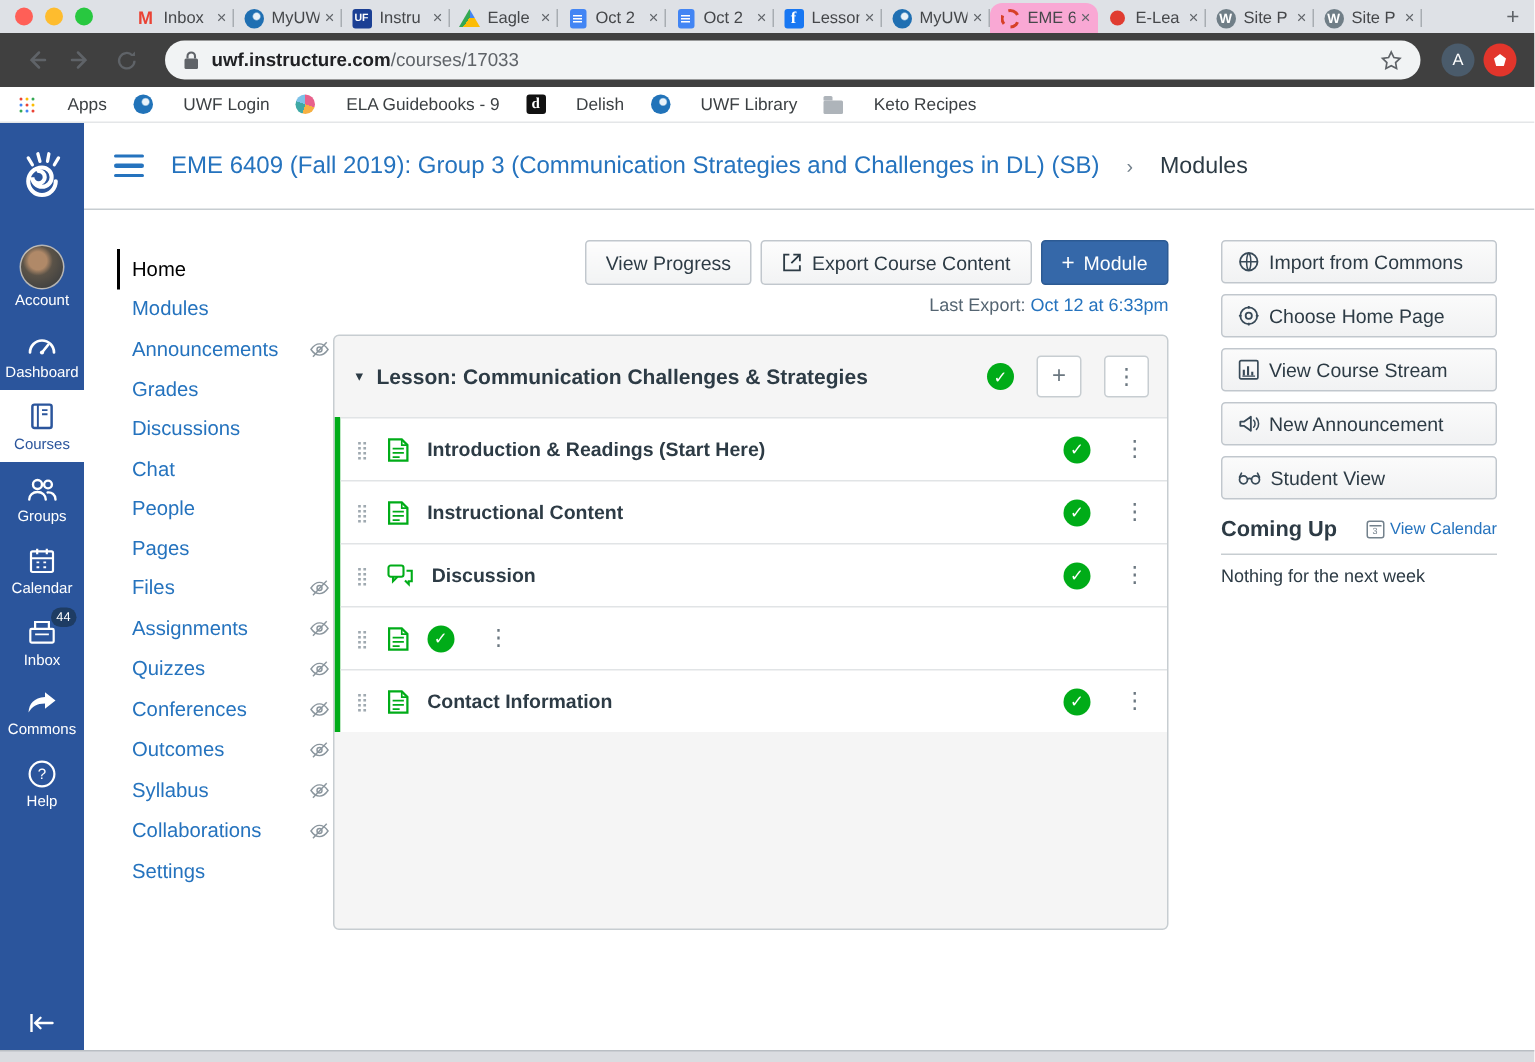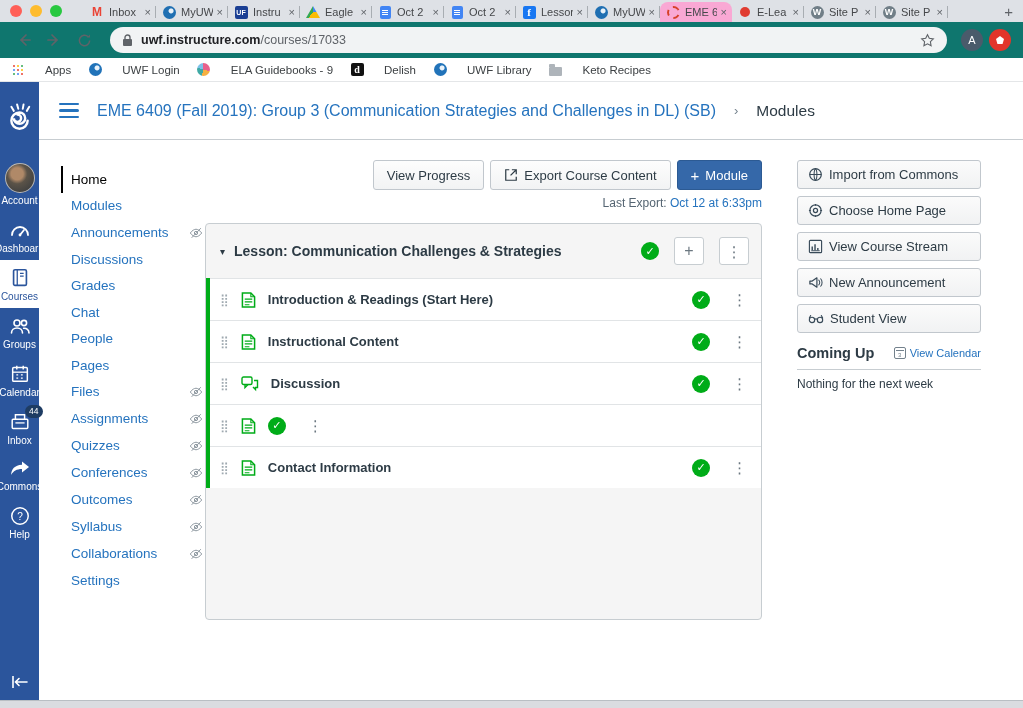--- a/index.html
+++ b/index.html
@@ -35,37 +35,37 @@
   .icon-canvas::before{ content:""; width:9px; height:9px; border:2px dashed #D64027; border-radius:50%; }
   .icon-reddot::before{ content:""; width:10px; height:10px; border-radius:50%; background:#E03C31; }
   .icon-wordpress::before{ content:"W"; font-size:9px; font-weight:bold; color:#fff; background:#707E87; width:13px; height:13px; border-radius:50%; display:flex; align-items:center; justify-content:center; }
   .icon-apps::before{ content:""; width:2px; height:2px; border-radius:50%; background:#EA4335; box-shadow:4px 0 0 #FBBC04, 8px 0 0 #34A853, 0 4px 0 #4285F4, 4px 4px 0 #EA4335, 8px 4px 0 #FBBC04, 0 8px 0 #34A853, 4px 8px 0 #4285F4, 8px 8px 0 #EA4335; transform:translate(-4px,-4px); }
   .icon-uwf::before{ content:""; width:13px; height:13px; border-radius:50%; background:radial-gradient(circle at 62% 38%, #EAF3FA 0 2px, #2173B9 3px); }
   .icon-ela::before{ content:""; width:13px; height:13px; border-radius:50%; background:conic-gradient(#E8618C 0 30%, #F6B042 0 55%, #3FA9A5 0 80%, #7CC1E8 0); }
   .icon-delish::before{ content:"d"; font-family:"Liberation Serif",serif; font-weight:bold; font-size:10px; color:#fff; background:#111; width:13px; height:13px; border-radius:2px; display:flex; align-items:center; justify-content:center; }
   .icon-folder::before{ content:""; width:13px; height:9px; background:#AEB4BA; border-radius:1px; margin-top:3px; }
   .icon-folder::after{ content:""; position:absolute; top:2px; left:1px; width:6px; height:3px; background:#AEB4BA; border-radius:1px 1px 0 0; }
 
-  .toolbar{ height:36px; background:#0f766e; display:flex; align-items:center; padding:0 12px; gap:6px; }
+  .toolbar{ height:36px; background:#404040; display:flex; align-items:center; padding:0 12px; gap:6px; }
   .navbtn{ width:24px; height:24px; display:flex; align-items:center; justify-content:center; }
   .omnibox{ flex:1; height:26px; background:#F1F3F4; border-radius:13px; display:flex; align-items:center; padding:0 12px; gap:8px; margin:0 8px; }
   .urltext{ font-size:12.5px; color:#202124; }
   .urltext .path{ color:#5F6368; }
   .star{ margin-left:auto; }
   .avatar-chip{ width:22px; height:22px; border-radius:50%; background:#4A5B6B; color:#fff; font-size:11px; display:flex; align-items:center; justify-content:center; }
   .ext-chip{ width:22px; height:22px; border-radius:50%; background:#E2352B; display:flex; align-items:center; justify-content:center; }
   .ext-chip::before{ content:""; width:8px; height:8px; background:#fff; clip-path:polygon(50% 0,100% 38%,82% 100%,18% 100%,0 38%); }
 
   .bookmarks{ height:24px; background:#fff; display:flex; align-items:center; padding:0 10px; gap:16px; border-bottom:1px solid #E4E6E8; }
   .bm{ display:flex; align-items:center; gap:19px; font-size:11.5px; color:#3C4043; }
 
   
   .app{ height:618px; position:relative; display:flex; }
 
-  .gnav{ width:39px; background:var(--nav-blue); color:#fff; flex:none; display:flex; flex-direction:column; align-items:center; position:relative; }
+  .gnav{ width:56px; background:var(--nav-blue); color:#fff; flex:none; display:flex; flex-direction:column; align-items:center; position:relative; }
   .gnav-logo{ height:74px; display:flex; align-items:center; justify-content:center; width:100%; }
   .gnav-item{ width:100%; padding:7px 0 6px; display:flex; flex-direction:column; align-items:center; gap:3px; color:#fff; }
   .gnav-item .lbl{ font-size:10px; line-height:1; }
   .gnav-item.active{ background:#fff; color:var(--nav-blue); }
   .gnav-item.active .lbl{ color:var(--nav-blue); }
   .gnav-avatar{ width:30px; height:30px; border-radius:50%; background:radial-gradient(circle at 40% 35%, #B08968 0 6px, #5B5348 10px, #32373C); border:1px solid rgba(255,255,255,.6); }
   .badge-wrap{ position:relative; }
   .inbox-badge{ position:absolute; top:-6px; right:-12px; background:#1E3C63; color:#fff; font-size:8.5px; padding:2px 4px; border-radius:8px; line-height:1; }
   .gnav-collapse{ position:absolute; bottom:10px; left:0; width:100%; display:flex; justify-content:center; }
 
@@ -402,26 +402,26 @@
             <span class="eye">
               <svg width="14" height="14" viewBox="0 0 16 16">
                 <path d="M1.5 8c2-2.9 4.7-4.3 6.5-4.3S12.5 5.1 14.5 8c-2 2.9-4.7 4.3-6.5 4.3S3.5 10.9 1.5 8z" fill="none" stroke="#8B969E" stroke-width="1.1"></path>
                 <circle cx="8" cy="8" r="1.9" fill="none" stroke="#8B969E" stroke-width="1.1"></circle>
                 <path d="M3 13.5L13.5 2.5" stroke="#8B969E" stroke-width="1.1"></path>
               </svg>
             </span>
           </div>
 
           <div class="cnav-item">
+            <span>Grades</span>
+
+          </div>
+
+          <div class="cnav-item">
             <span>Discussions</span>
-
-          </div>
-
-          <div class="cnav-item">
-            <span>Grades</span>
 
           </div>
 
           <div class="cnav-item">
             <span>Chat</span>
 
           </div>
 
           <div class="cnav-item">
             <span>People</span>

